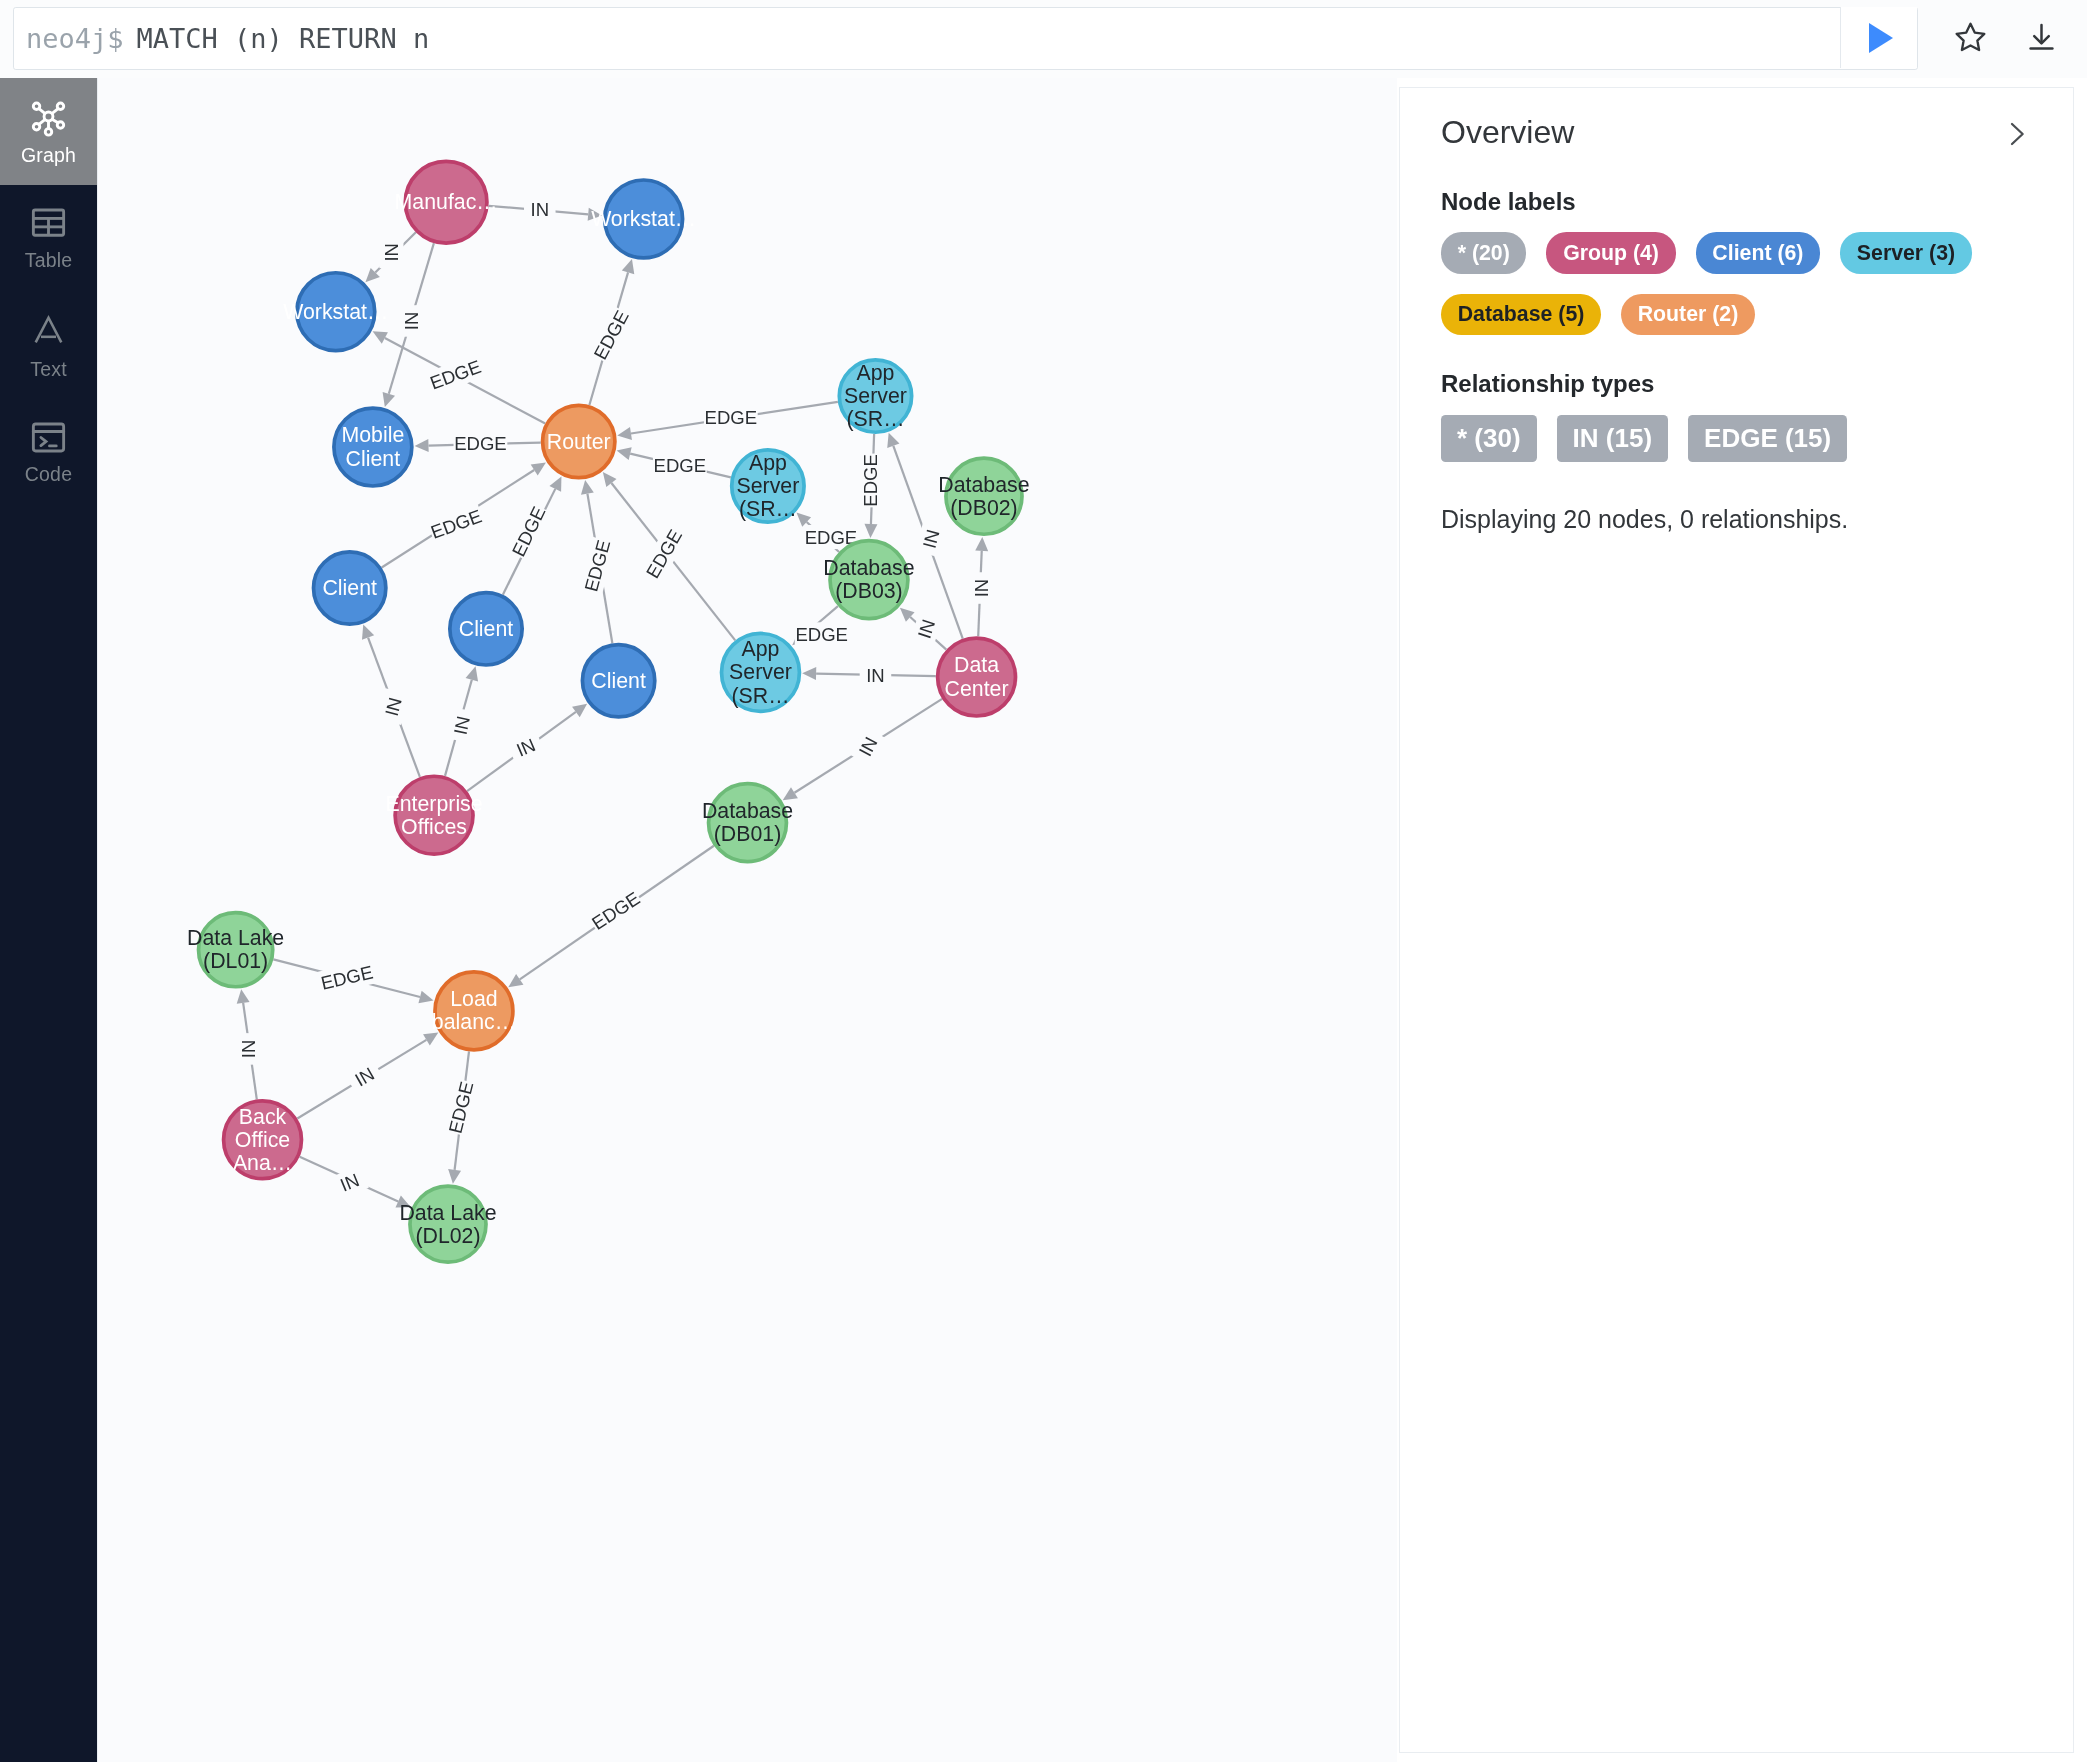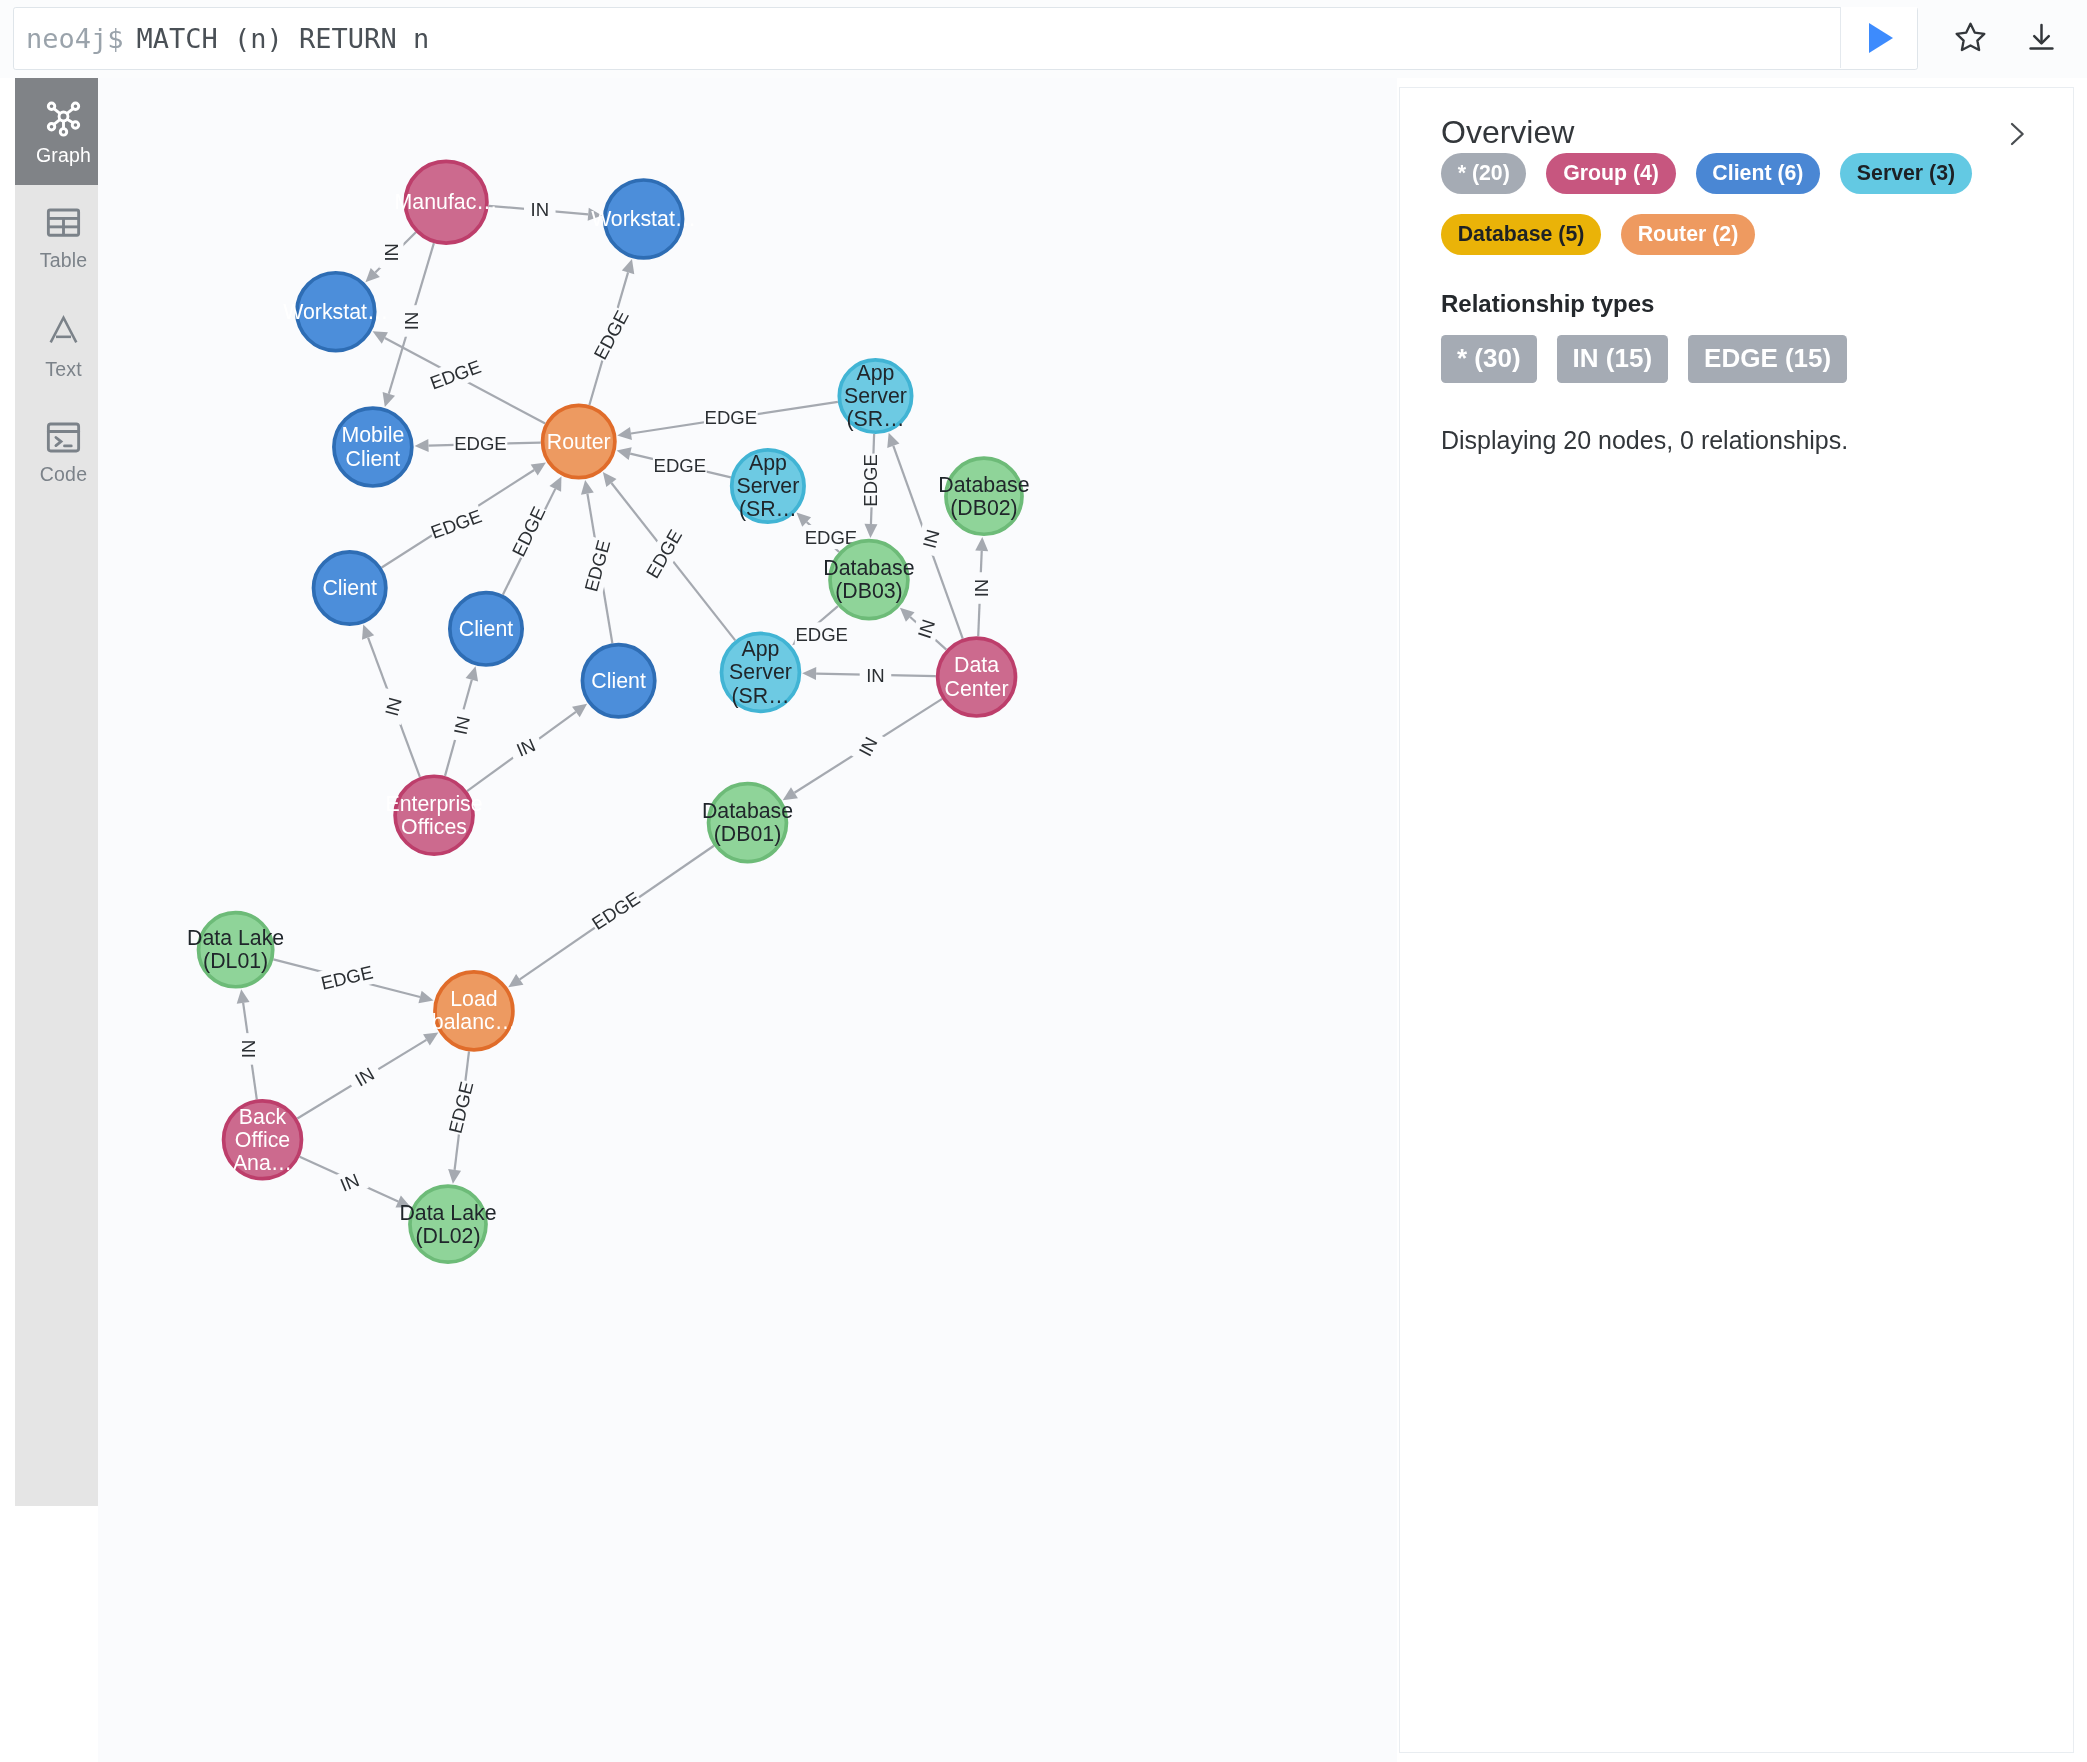--- a/index.html
+++ b/index.html
@@ -42,22 +42,22 @@
   }
   .bar-icon{
     position:absolute;top:7.4px;width:61px;height:61px;
     display:flex;align-items:center;justify-content:center;cursor:pointer;
   }
   #fav-btn{left:1940px;}
   #dl-btn{left:2011px;}
 
   
   #rail{
-    position:absolute;left:15px;top:78px;width:97px;height:1428px;
-    background:#e5e5e5;border-right:0.9px solid #e9edf1;
+    position:absolute;left:0;top:78px;width:97px;height:1684px;
+    background:#0f172a;border-right:0.9px solid #e9edf1;
   }
   .rail-item{
     width:97px;height:107px;
     display:flex;flex-direction:column;align-items:center;justify-content:center;
     cursor:pointer;color:#7b8289;
   }
   .rail-item.active{background:#808387;color:#ffffff;}
   .rail-label{font-size:19.5px;margin-top:6.5px;letter-spacing:0.2px;}
 
   
@@ -398,20 +398,21 @@
 <div id="sidebar">
   <div id="sb-head">
     <span id="sb-title">Overview</span>
     <span id="sb-collapse">
       <svg width="32" height="32" viewBox="0 0 24 24" fill="none" stroke="currentColor" stroke-width="1.7" stroke-linecap="round" stroke-linejoin="round">
         <polyline points="9,4.5 17,12 9,19.5"></polyline>
       </svg>
     </span>
   </div>
 
+  <div class="sb-section">Node labels</div>
   <div class="chip-row" id="node-label-chips">
       <div class="chip" style="background: rgb(165, 171, 180); color: rgb(255, 255, 255);">* (20)</div>
       <div class="chip" style="background: rgb(199, 86, 127); color: rgb(255, 255, 255);">Group (4)</div>
       <div class="chip" style="background: rgb(74, 135, 212); color: rgb(255, 255, 255);">Client (6)</div>
       <div class="chip" style="background: rgb(99, 201, 227); color: rgb(29, 33, 37);">Server (3)</div>
       <div class="chip" style="background: #eab308; color: rgb(29, 33, 37);">Database (5)</div>
       <div class="chip" style="background: rgb(238, 154, 96); color: rgb(255, 255, 255);">Router (2)</div>
     </div>
 
   <div class="sb-section">Relationship types</div>

